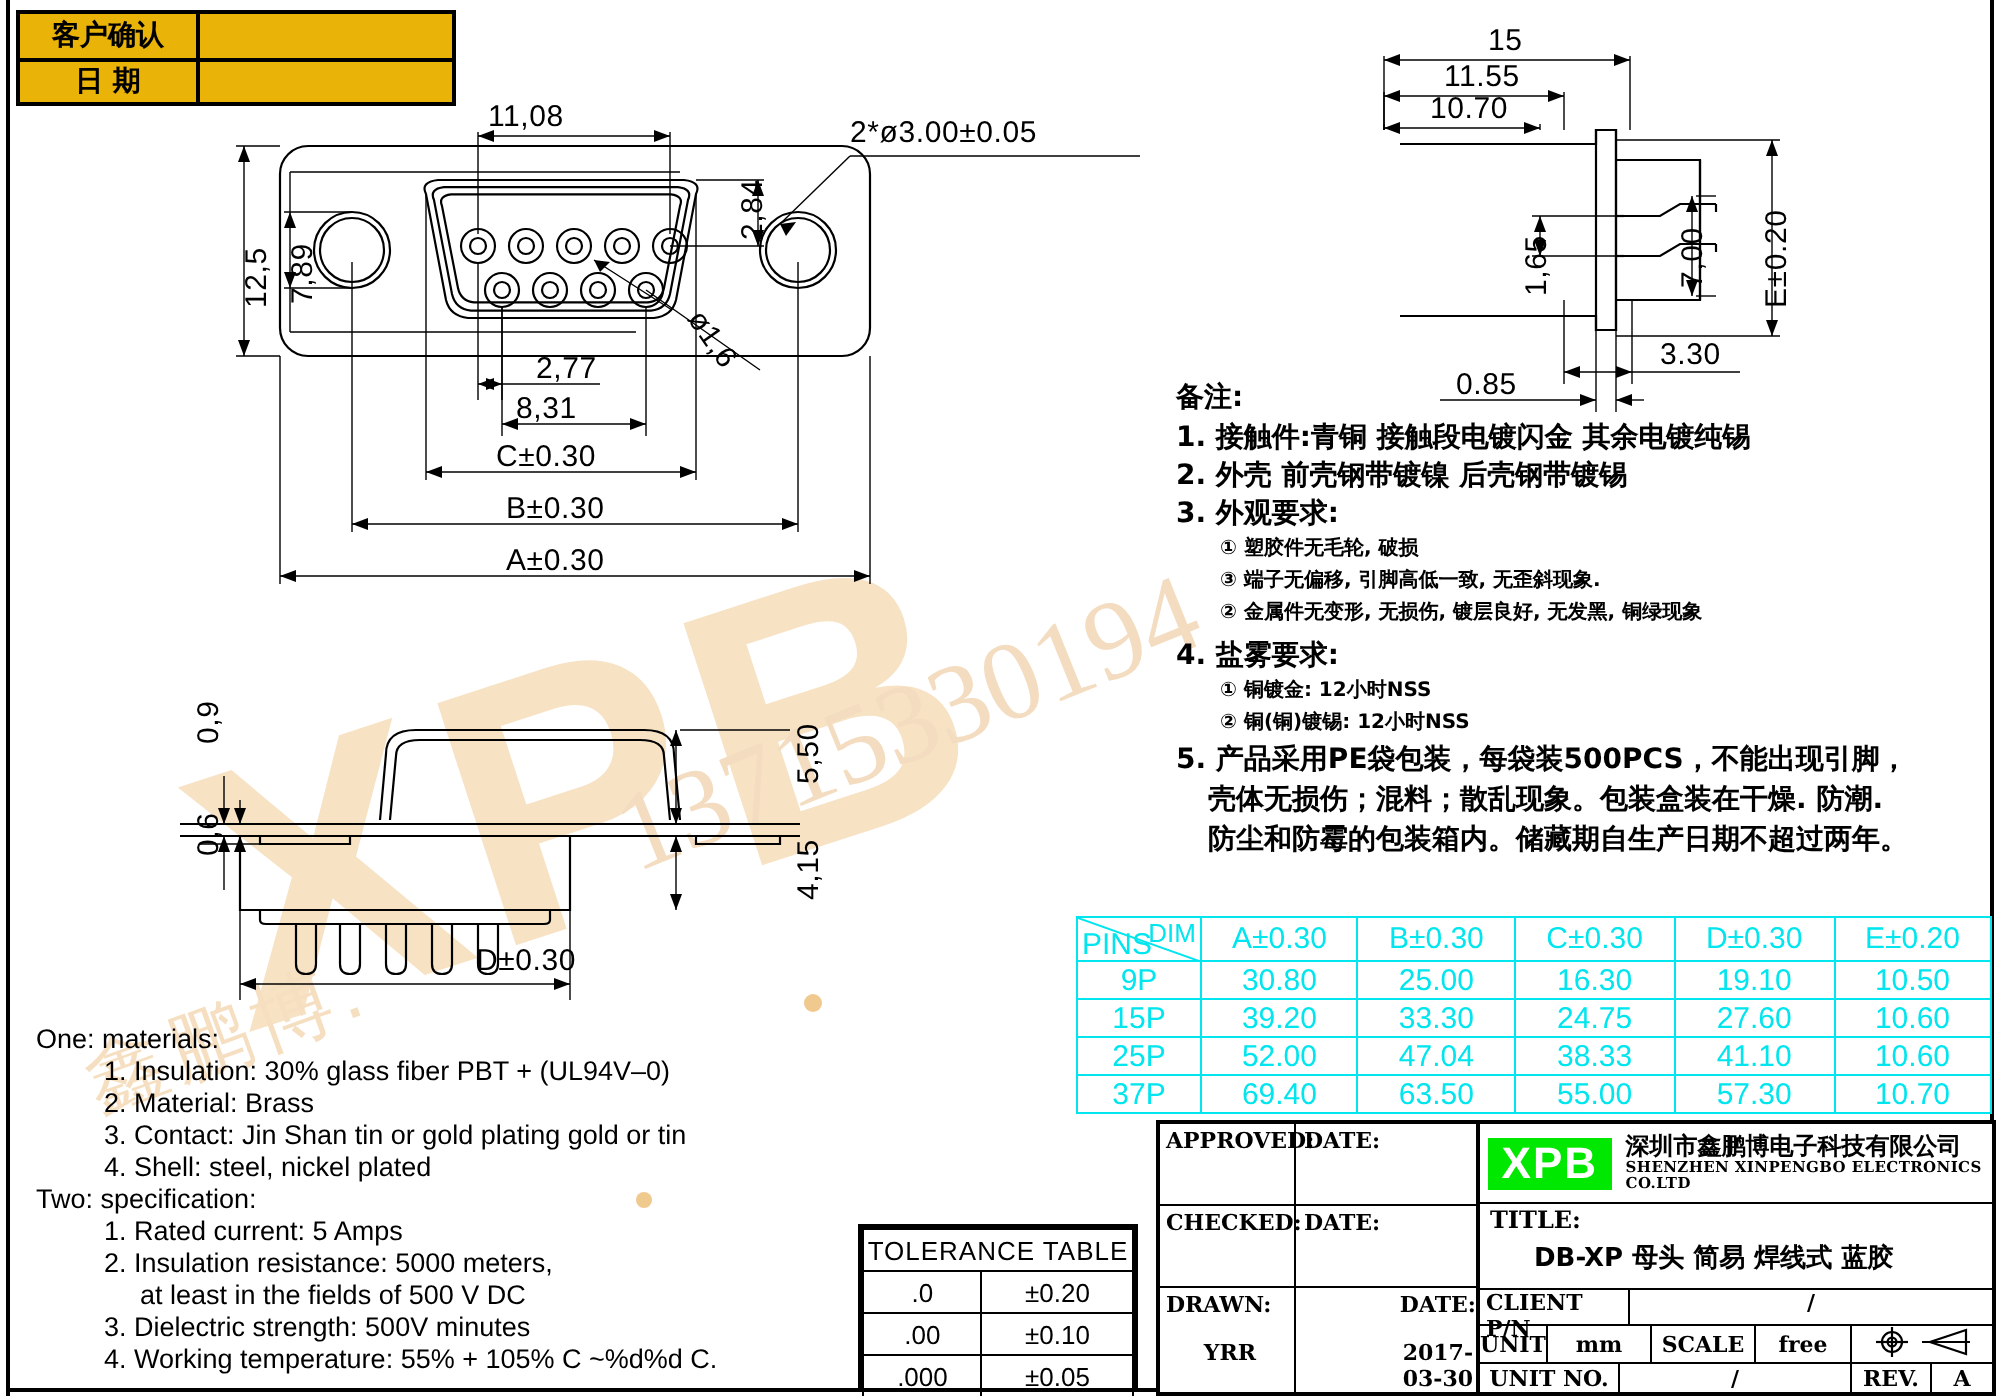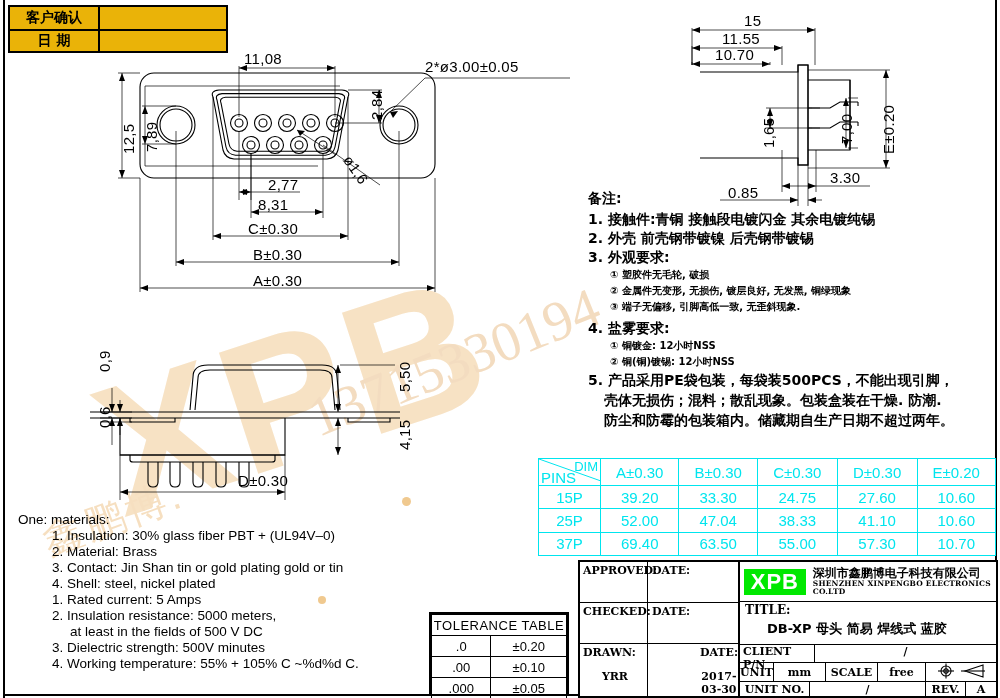--- a/index.html
+++ b/index.html
@@ -492,22 +492,22 @@
   <div class="abs dimtxt v" style="left:396px; top:392px;">5,50</div>
   <div class="abs dimtxt v" style="left:396px; top:450px;">4,15</div>
   <div class="abs dimtxt" style="left:238px; top:472px;">D±0.30</div>
 
   <div class="abs" id="notes">
     <div class="n-title">备注:</div>
     <div class="n1">1. 接触件:青铜  接触段电镀闪金  其余电镀纯锡</div>
     <div class="n1">2. 外壳   前壳钢带镀镍   后壳钢带镀锡</div>
     <div class="n1">3. 外观要求:</div>
     <div class="n-sub">① 塑胶件无毛轮, 破损</div>
+    <div class="n-sub">③ 端子无偏移, 引脚高低一致, 无歪斜现象.</div>
     <div class="n-sub">② 金属件无变形, 无损伤, 镀层良好, 无发黑, 铜绿现象</div>
-    <div class="n-sub">③ 端子无偏移, 引脚高低一致, 无歪斜现象.</div>
     <div class="n1" style="margin-top:4px;">4. 盐雾要求:</div>
     <div class="n-sub">① 铜镀金: 12小时NSS</div>
     <div class="n-sub">② 铜(铜)镀锡: 12小时NSS</div>
     <div class="n-big">5. 产品采用PE袋包装，每袋装500PCS，不能出现引脚，</div>
     <div class="n-big n-ind">壳体无损伤；混料；散乱现象。包装盒装在干燥. 防潮.</div>
     <div class="n-big n-ind">防尘和防霉的包装箱内。储藏期自生产日期不超过两年。</div>
   </div>
 
   <div class="abs" id="dim-table">
     <table>
@@ -520,20 +520,28 @@
           <span class="dimlab">DIM</span>
           <span class="pinlab">PINS</span>
         </th>
         <th>A±0.30</th>
         <th>B±0.30</th>
         <th>C±0.30</th>
         <th>D±0.30</th>
         <th>E±0.20</th>
       </tr>
       <tr>
+        <td>9P</td>
+        <td>30.80</td>
+        <td>25.00</td>
+        <td>16.30</td>
+        <td>19.10</td>
+        <td>10.50</td>
+      </tr>
+      <tr>
         <td>15P</td>
         <td>39.20</td>
         <td>33.30</td>
         <td>24.75</td>
         <td>27.60</td>
         <td>10.60</td>
       </tr>
       <tr>
         <td>25P</td>
         <td>52.00</td>
@@ -553,20 +561,21 @@
     </tbody>
       </table>
   </div>
 
   <div class="abs" id="spec">
     <div class="hd">One:  materials:</div>
     <div class="li">1. Insulation:  30% glass  fiber  PBT  +  (UL94V–0)</div>
     <div class="li">2. Material:  Brass</div>
     <div class="li">3. Contact:  Jin  Shan  tin  or  gold  plating  gold  or  tin</div>
     <div class="li">4. Shell:  steel,  nickel  plated</div>
+    <div class="hd">Two:  specification:</div>
     <div class="li">1. Rated  current:  5  Amps</div>
     <div class="li">2. Insulation  resistance:  5000  meters,</div>
     <div class="li2">at  least  in  the  fields  of  500  V  DC</div>
     <div class="li">3. Dielectric  strength:  500V  minutes</div>
     <div class="li">4. Working  temperature:  55% + 105% C ~%d%d C.</div>
   </div>
 
   <div class="abs" id="tol-table">
     <table>
       <tbody>

